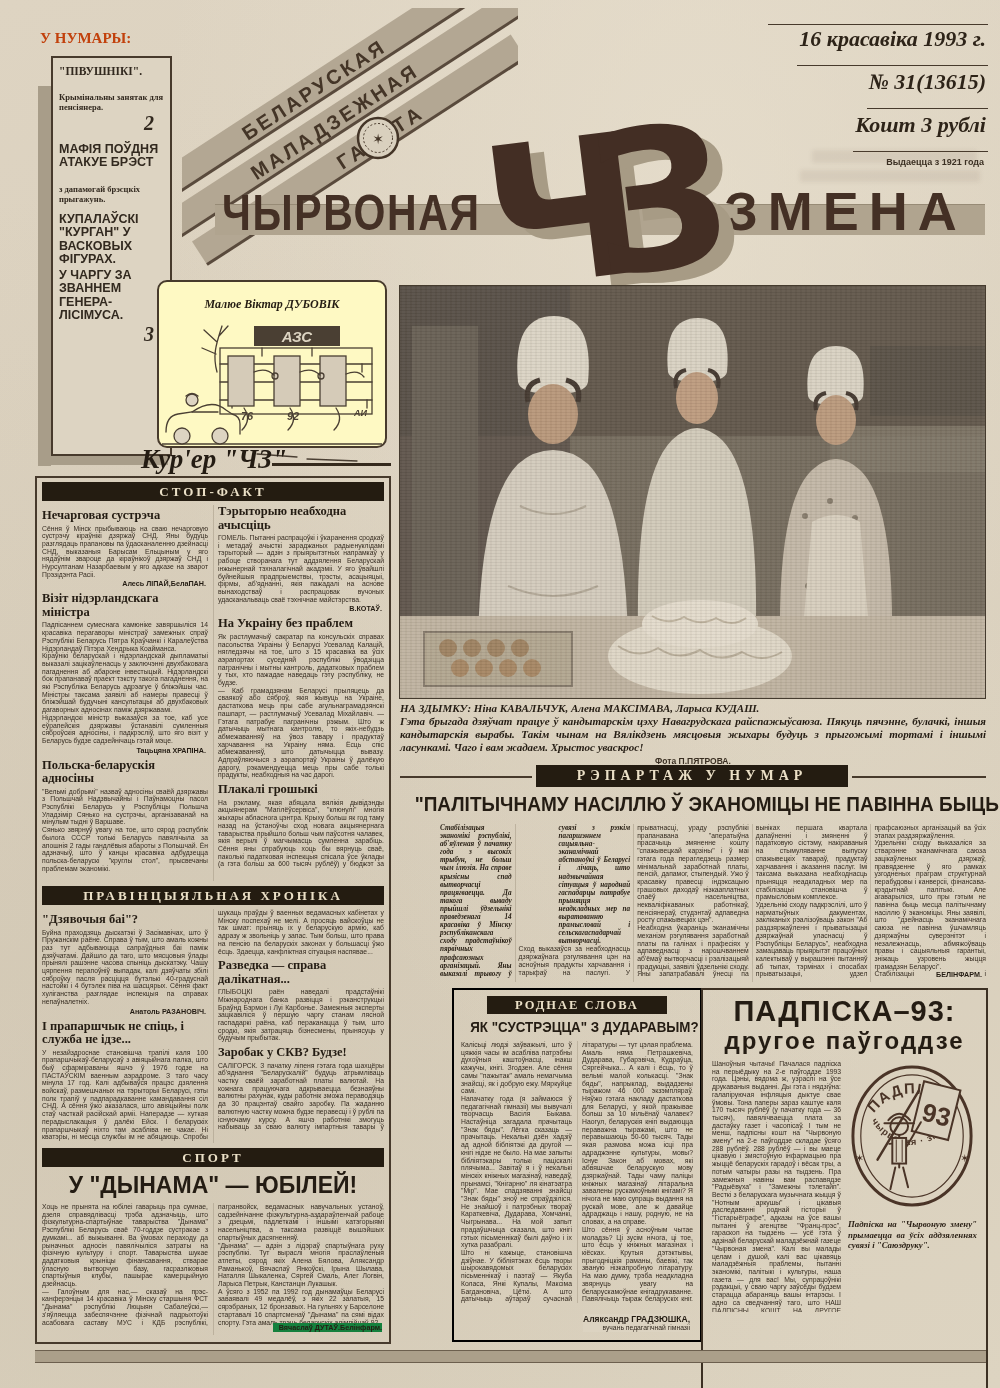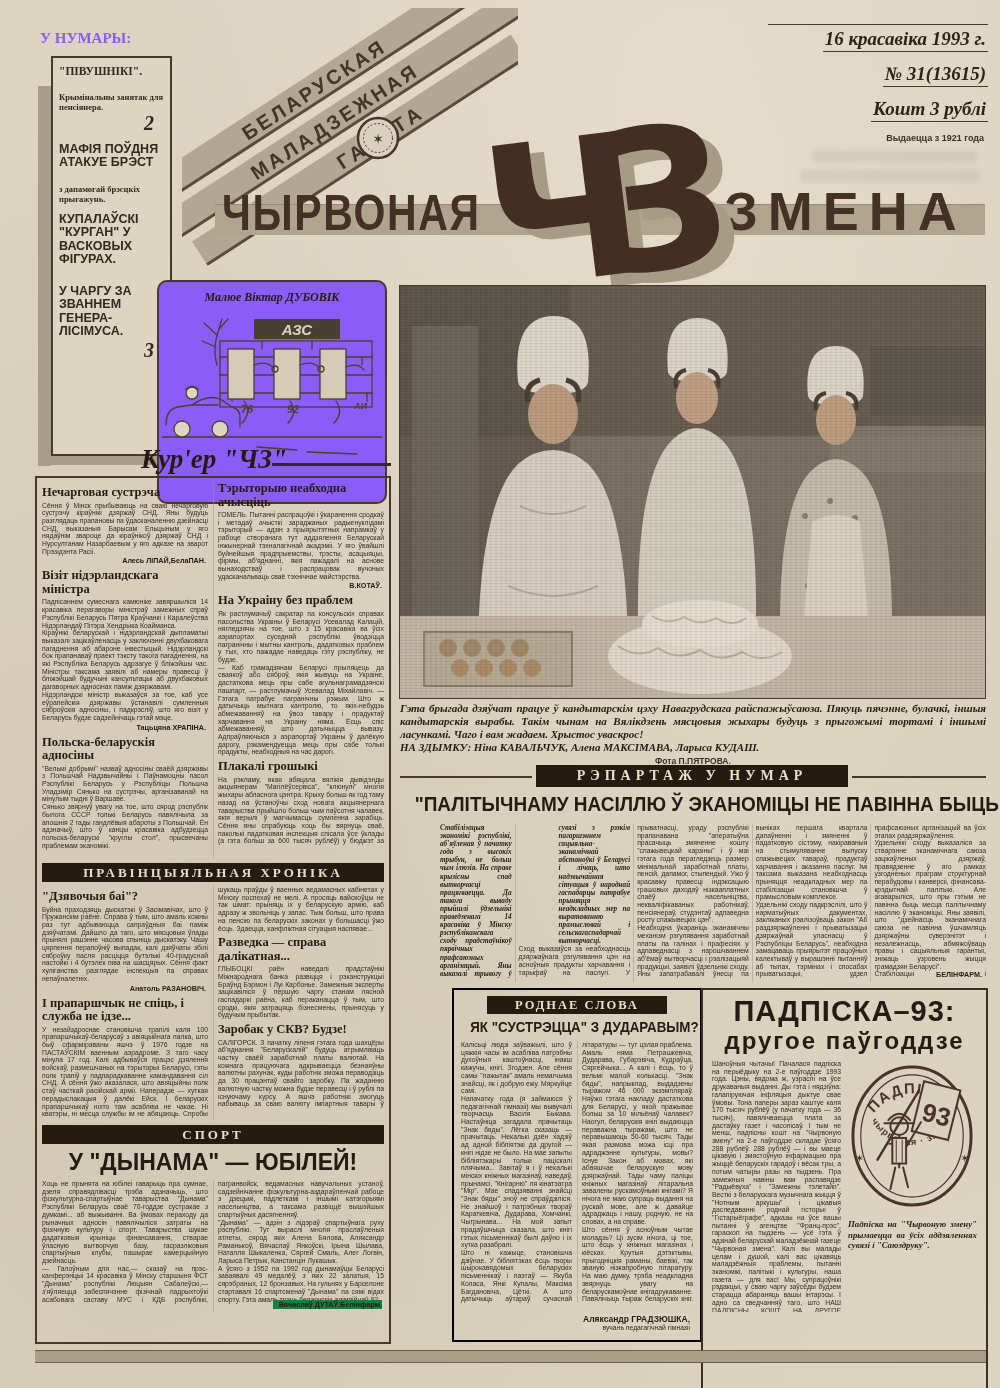--- a/index.html
+++ b/index.html
@@ -25,21 +25,21 @@
               white-space:pre-line; color:#362c21; }
   .art-title { font-family:"Liberation Serif",serif; font-weight:700;
                font-size:12.5px; line-height:13.5px; margin:4px 0 2px; color:#241c13; }
   .sig { display:block; text-align:right; font-weight:700; font-size:7.2px;
          line-height:9px; margin:1px 2px 3px 0; color:#241c13; }
   .cols2 { column-count:2; column-gap:10px; column-rule:1px solid #a2968180; overflow:hidden; }
   .cols5 { column-count:5; column-gap:7px; column-rule:1px solid #a2968180; overflow:hidden; }
 
   
   .innum-label { left:40px; top:30px; font-family:"Liberation Serif",serif;
-                 font-weight:700; font-size:15px; color:#8b5cf6; }
+                 font-weight:700; font-size:15px; color:#c2410c; }
   .innum-shadow { left:38px; top:86px; width:13px; height:380px; background:#a89d89; }
   .innum-shadow2 { left:40px; top:454px; width:128px; height:11px; background:#a89d89; }
   .innum-box { left:51px; top:56px; width:121px; height:400px; border:2px solid #473a2c;
                padding:7px 6px; background:#ddd4c2; }
   .ii-title1 { font-family:"Liberation Serif",serif; font-weight:700; font-size:11.5px; line-height:12.5px; }
   .ii-sub { font-family:"Liberation Serif",serif; font-weight:700; font-size:8.5px; line-height:10px; margin-top:14px; }
   .ii-page { font-family:"Liberation Serif",serif; font-style:italic; font-weight:700;
              font-size:20px; text-align:right; padding-right:10px; line-height:22px; }
   .ii-title-sans { font-weight:700; font-size:12.5px; line-height:13.5px; margin-top:9px; }
 
@@ -48,29 +48,29 @@
                  border-top:1px solid #978b76; }
   .mast-w1 { left:222px; top:188px; font-weight:700; font-size:50px; line-height:50px;
              letter-spacing:2px; color:#44302575; color:#443025; transform:scaleX(.82);
              transform-origin:left top; white-space:nowrap; }
   .mast-w2 { left:724px; top:184px; font-weight:700; font-size:54px; line-height:54px;
              letter-spacing:10px; color:#443025; white-space:nowrap; }
   .logo-t { font-family:"DejaVu Sans",sans-serif; font-weight:700; font-size:195px;
             letter-spacing:-52px; }
   .dates { left:768px; top:28px; width:220px; }
   .dateline { font-family:"Liberation Serif",serif; font-style:italic; font-weight:700;
-              font-size:19px; line-height:21px; color:#2d2318; border-bottom:1.5px solid #473a2c;
-              width:fit-content; margin-left:auto; padding:0 2px 2px 2px; margin-bottom:11px; }
+              font-size:22px; line-height:21px; color:#2d2318; border-bottom:1.5px solid #473a2c;
+              width:fit-content; margin-left:auto; padding:0 2px 16px 2px; margin-bottom:5px; }
   .since { font-weight:700; font-size:9px; text-align:right; color:#3a2f22; padding-right:4px; }
   .toprule { left:768px; top:24px; width:220px; border-top:1.5px solid #473a2c; }
   .ghost { position:absolute; background:rgba(96,80,62,.09); filter:blur(2px); border-radius:2px; }
 
   
-  .cartoon-box { left:157px; top:280px; width:230px; height:224px; border:2px solid #473a2c;
-                 border-radius:10px; padding:8px 3px; background:#8b5cf6; }
+  .cartoon-box { left:157px; top:280px; width:230px; height:168px; border:2px solid #473a2c;
+                 border-radius:10px; padding:15px 3px; background:#fef9c3; }
   .cartoon-credit { font-family:"Liberation Serif",serif; font-style:italic; font-weight:700;
                     font-size:12px; text-align:center; color:#241c13; }
 
   
   .photo-frame { left:399px; top:285px; width:587px; height:414px; border:1px solid #453b2e;
                  overflow:hidden; }
   .photo-grain { position:absolute; inset:0;
     background:
       repeating-linear-gradient(0deg, rgba(0,0,0,.05) 0 1px, rgba(255,255,255,.02) 1px 3px),
       repeating-linear-gradient(90deg, rgba(60,45,30,.04) 0 2px, rgba(255,255,255,.02) 2px 5px);
@@ -161,21 +161,21 @@
     <div class="ii-page">2</div>
   </div>
   <div>
     <div class="ii-title-sans">МАФІЯ ПОЎДНЯ АТАКУЕ БРЭСТ</div>
     <div class="ii-sub">з дапамогай брэсцкіх прыгажунь.</div>
   </div>
   <div>
     <div class="ii-title-sans">КУПАЛАЎСКІ "КУРГАН" У ВАСКОВЫХ ФІГУРАХ.</div>
   </div>
   <div>
-    <div class="ii-title-sans" style="margin-top:18px">У ЧАРГУ ЗА ЗВАННЕМ ГЕНЕРА-ЛІСІМУСА.</div>
+    <div class="ii-title-sans" style="margin-top:2px">У ЧАРГУ ЗА ЗВАННЕМ ГЕНЕРА-ЛІСІМУСА.</div>
     <div class="ii-page">3</div>
   </div>
 </div>
 
 <svg class="abs" style="left:182px;top:8px;width:336px;height:268px" viewBox="0 0 336 268">
   <g transform="rotate(-33 168 150)">
     <rect x="-40" y="58" width="440" height="28" fill="#b3a793"></rect>
     <rect x="-40" y="84" width="440" height="3" fill="#594a3c"></rect>
     <rect x="-40" y="96" width="440" height="28" fill="#b3a793"></rect>
     <rect x="-40" y="122" width="440" height="3" fill="#594a3c"></rect>
@@ -307,22 +307,22 @@
         <circle cx="84" cy="382" r="9" fill="#b0916c"></circle>
       <circle cx="108" cy="382" r="9" fill="#b0916c"></circle>
         <circle cx="132" cy="382" r="9" fill="#b0916c"></circle>
     </g>
     <rect width="585" height="412" fill="#3a2c1c" opacity=".08"></rect>
   </svg>
   <div class="photo-grain"></div>
 </div>
 
 <div class="abs caption">
+  <p>НА ЗДЫМКУ: Ніна КАВАЛЬЧУК, Алена МАКСІМАВА, Ларыса КУДАШ.</p>
   <p>Гэта брыгада дзяўчат працуе ў кандытарскім цэху Навагрудскага райспажыўсаюза. Пякуць пячэнне, булачкі, іншыя кандытарскія вырабы. Такім чынам на Вялікдзень мясцовыя жыхары будуць з прыгожымі тортамі і іншымі ласункамі. Чаго і вам жадаем. Хрыстос уваскрос!</p>
-  <p>НА ЗДЫМКУ: Ніна КАВАЛЬЧУК, Алена МАКСІМАВА, Ларыса КУДАШ.</p>
   <div class="photo-credit">Фота П.ПЯТРОВА.</div>
 </div>
 
 <div class="abs rep-rule-l"></div>
 <div class="abs rep-rule-r"></div>
 <div class="abs banner rep-banner">РЭПАРТАЖ У НУМАР</div>
 <div class="abs rep-headline">"ПАЛІТЫЧНАМУ НАСІЛЛЮ Ў ЭКАНОМІЦЫ НЕ ПАВІННА БЫЦЬ МЕСЦА"</div>
 <div class="rep-cols">
   <div class="cols5" style="height:158px">
     <p class="lead">Стабілізацыя эканомікі рэспублікі, аб'яўленая ў пачатку года з высокіх трыбун, не больш чым ілюзія. На справе крызісны спад вытворчасці працягваецца. Да такога вываду прыйшлі ўдзельнікі праведзенага 14 красавіка ў Мінску рэспубліканскага сходу прадстаўнікоў пярвічных прафсаюзных арганізацый. Яны выказалі трывогу ў сувязі з рэзкім пагаршэннем сацыяльна-эканамічнай абстаноўкі ў Беларусі і лічаць, што надзвычайная сітуацыя ў народнай гаспадарцы патрабуе прыняцця неадкладных мер па выратаванню прамысловай і сельскагаспадарчай вытворчасці.</p>
@@ -333,20 +333,21 @@
 Стабілізацыі палітычнага і эканамічнага становішча ў рэспубліцы, лічаць удзельнікі сходу, паслужыла б прыняцце Канстытуцыі Рэспублікі Беларусь, уключэнне ў яе важнейшых правоў чалавека ў галіне працоўных адносін, права прафсаюзаў на заканадаўчую ініцыятыву, правядзенне не пазней сакавіка 1994 года датэрміновых выбараў Вярхоўнага Савета Рэспублікі Беларусь на аснове новага Закона аб выбарах і фарміраванне ўрада.
 На сходзе прынята таксама рэзалюцыя "Да 7-й гадавіны чарнобыльскай катастрофы". У ёй змяшчаецца патрабаванне да парламента і ўрада забяспечыць безумоўнае выкананне дзяржаўнай праграмы па пераадоленню вынікаў катастрофы і Закона Рэспублікі Беларусь аб сацыяльнай абароне грамадзян, павысіць адказнасць міністэрстваў і ведамстваў за іх рэалізацыю.</p>
   </div>
   <span class="sig rep-sig">БЕЛІНФАРМ.</span>
 </div>
 
 <div class="abs courier-title">Кур'ер "ЧЗ"</div>
 <div class="abs courier-titleline"></div>
 <div class="abs courier-box">
 
+  <div class="banner sec-banner">СТОП-ФАКТ</div>
   <div class="cols2 flow-stopfakt">
     <div>
       <h3 class="art-title">Нечарговая сустрэча</h3>
       <p class="bodytext">Сёння ў Мінск прыбываюць на сваю нечарговую сустрэчу кіраўнікі дзяржаў СНД. Яны будуць разглядаць прапановы па ўдасканаленню дзейнасці СНД, выказаныя Барысам Ельцыным у яго нядаўнім звароце да кіраўнікоў дзяржаў СНД і Нурсултанам Назарбаевым у яго адказе на зварот Прэзідэнта Расіі.</p>
       <span class="sig">Алесь ЛІПАЙ,БелаПАН.</span>
     </div>
     <div>
       <h3 class="art-title">Візіт нідэрландскага міністра</h3>
       <p class="bodytext">Падпісаннем сумеснага камюніке завяршыліся 14 красавіка перагаворы міністраў замежных спраў Рэспублікі Беларусь Пятра Краўчанкі і Каралеўства Нідэрландаў Пітэра Хендрыка Коайманса.
 Кіраўнікі беларускай і нідэрландскай дыпламатыі выказалі зацікаўленасць у заключэнні двухбаковага пагаднення аб абароне інвестыцый. Нідэрландскі бок прапанаваў праект тэксту такога пагаднення, на які Рэспубліка Беларусь адрэагуе ў бліжэйшы час. Міністры таксама заявілі аб намеры правесці ў бліжэйшай будучыні кансультацыі аб двухбаковых дагаворных адносінах паміж дзяржавамі.

